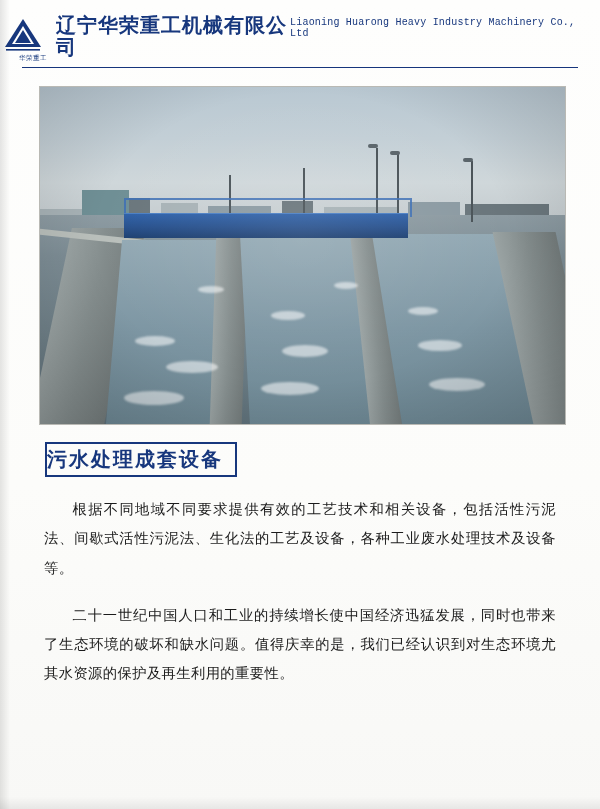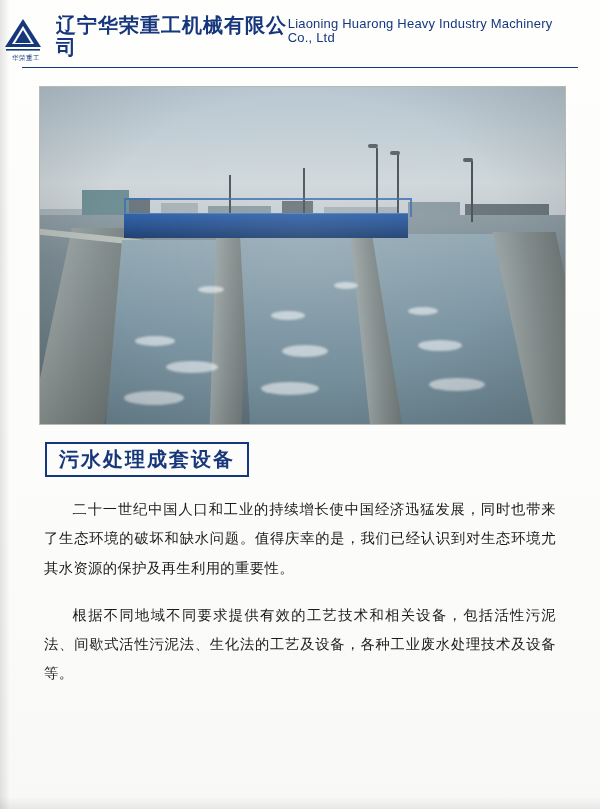--- a/index.html
+++ b/index.html
@@ -39,48 +39,48 @@
   }
   .logo-mark {
     width: 46px;
     height: 46px;
     position: relative;
     flex: none;
   }
   .logo-mark svg { display: block; }
   .logo-sub {
     position: absolute;
-    left: 12px;
+    left: 1px;
     bottom: -2px;
     width: 46px;
-    text-align: left;
+    text-align: right;
     font-size: 6.5px;
     color: #16397e;
     letter-spacing: 0.5px;
     line-height: 1;
   }
   .logo-text {
     display: flex;
     flex-direction: row;
     justify-content: center;
     line-height: 1.1;
   }
   .company-cn {
     font-size: 20px;
     font-weight: bold;
     color: #17377d;
     letter-spacing: 1px;
     font-family: "DejaVu Sans", "Liberation Sans", sans-serif;
   }
   .company-en {
-    font-size: 13px;
+    font-size: 10px;
     color: #17377d;
     letter-spacing: 0.2px;
     margin-top: 3px;
-    font-family: Liberation Sans, sans-serif;
+    font-family: Liberation Mono, monospace;
   }
   .header-rule {
     position: absolute;
     left: 22px;
     right: 22px;
     bottom: 4px;
     height: 1px;
     background: #16357c;
   }
 
@@ -186,21 +186,21 @@
     background:
       radial-gradient(ellipse at 50% 45%, rgba(255,255,255,0.10) 0%, rgba(0,0,0,0.0) 55%, rgba(0,0,0,0.16) 100%);
     pointer-events: none;
   }
 
   
   .title-banner {
     margin: 17px 0 0 45px;
     display: inline-block;
     border: 2px solid #17377d;
-    padding: 5px 12px 6px 12px;
+    padding: 5px 12px 6px 0;
     position: relative;
   }
   .title-banner .txt {
     font-size: 20px;
     font-weight: bold;
     color: #17377d;
     letter-spacing: 2px;
     line-height: 1;
     font-family: "DejaVu Sans", "Liberation Sans", sans-serif;
   }
@@ -317,19 +317,19 @@
     </div>
   </div>
 
   
   <div class="title-banner">
     <div class="txt">污水处理成套设备</div>
   </div>
 
   
   <div class="body-copy">
+    <p>根据不同地域不同要求提供有效的工艺技术和相关设备，包括活性污泥法、间歇式活性污泥法、生化法的工艺及设备，各种工业废水处理技术及设备等。</p>
     <p>二十一世纪中国人口和工业的持续增长使中国经济迅猛发展，同时也带来了生态环境的破坏和缺水问题。值得庆幸的是，我们已经认识到对生态环境尤其水资源的保护及再生利用的重要性。</p>
-    <p>根据不同地域不同要求提供有效的工艺技术和相关设备，包括活性污泥法、间歇式活性污泥法、生化法的工艺及设备，各种工业废水处理技术及设备等。</p>
   </div>
 
   <div class="edge-shadow-left"></div>
   <div class="edge-shadow-bottom"></div>
 </div>
 
 </body></html>

